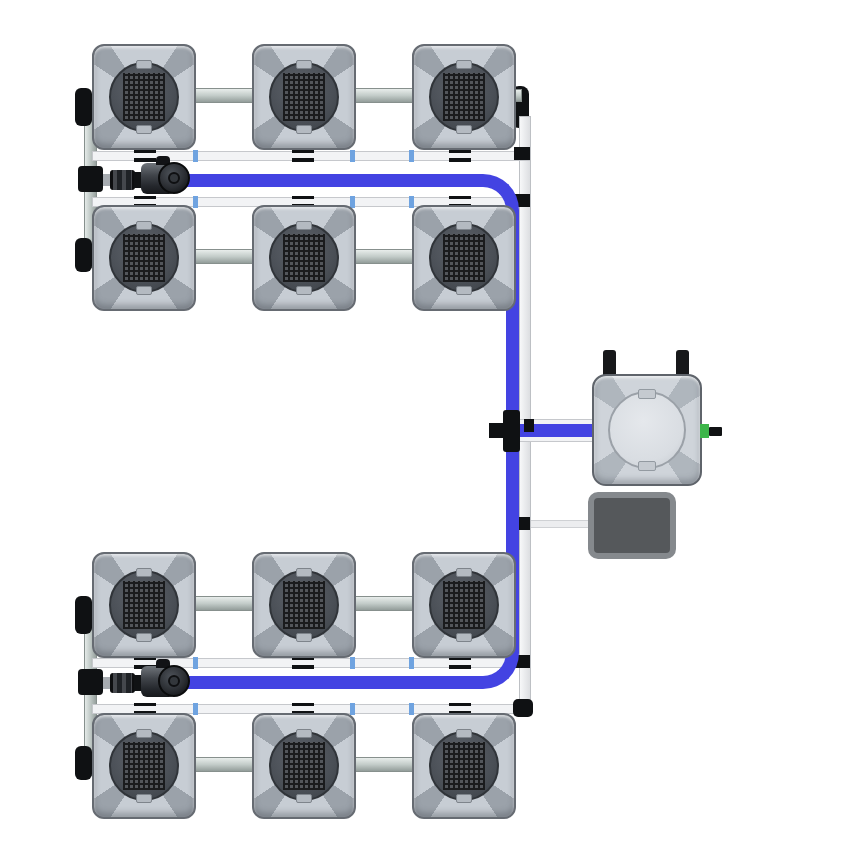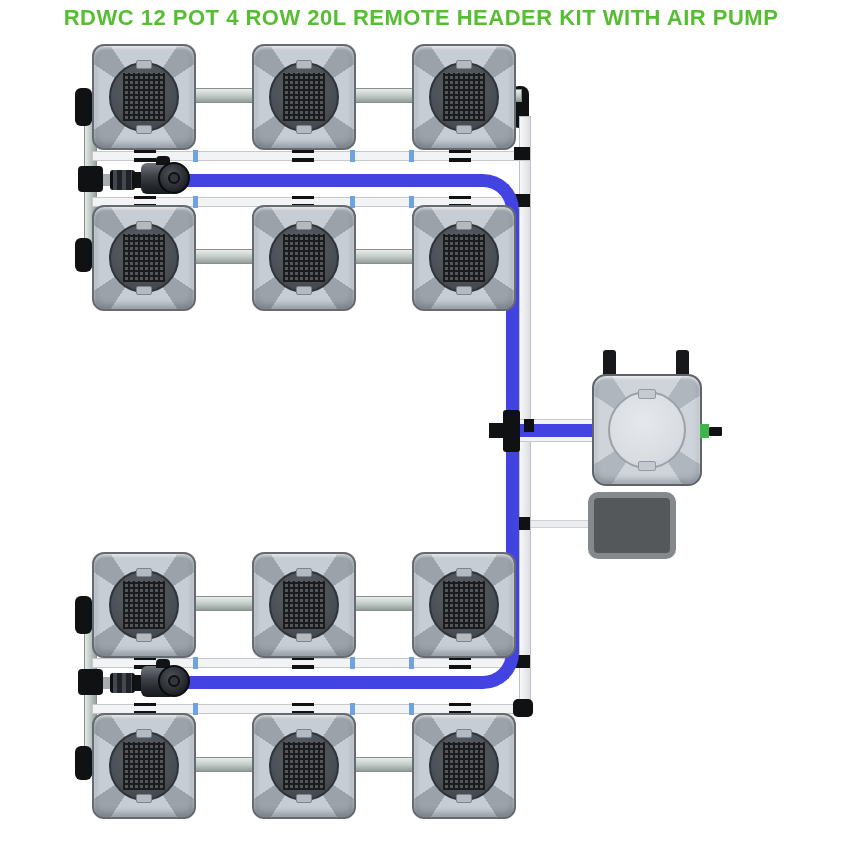--- a/index.html
+++ b/index.html
@@ -85,21 +85,20 @@
   .p-hub{left:84px;top:10px;width:12px;height:12px;border-radius:50%;background:#33373C;border:2px solid #0E0F11;}
   
   .tfit-v{left:503px;top:410px;width:17px;height:42px;background:var(--fitting-black);border-radius:3px;z-index:5;}
   .tfit-l{left:489px;top:423px;width:16px;height:15px;background:var(--fitting-black);z-index:5;}
   .tfit-r{left:524px;top:419px;width:10px;height:13px;background:var(--fitting-black);z-index:5;}
 </style>
 </head>
 <body>
 
 <div id="canvas">
-  <div class="title">RDWC 12 POT 4 ROW 20L REMOTE HEADER KIT WITH AIR PUMP</div>
 
   <div class="abs vpipe-silver" style="left:84px;top:94px;height:174px;"></div>
   <div class="abs vpipe-silver" style="left:84px;top:602px;height:174px;"></div>
 
   <div class="abs blk" style="left:511px;top:86px;width:18px;height:42px;border-radius:8px;z-index:1;"></div>
   <div class="abs vpipe-white" style="left:519px;top:116px;width:12px;height:598px;"></div>
   <div class="abs blk" style="left:513px;top:699px;width:20px;height:18px;border-radius:5px;"></div>
 
   <div class="abs blue-top"></div>
   <div class="abs blue-bottom"></div>

